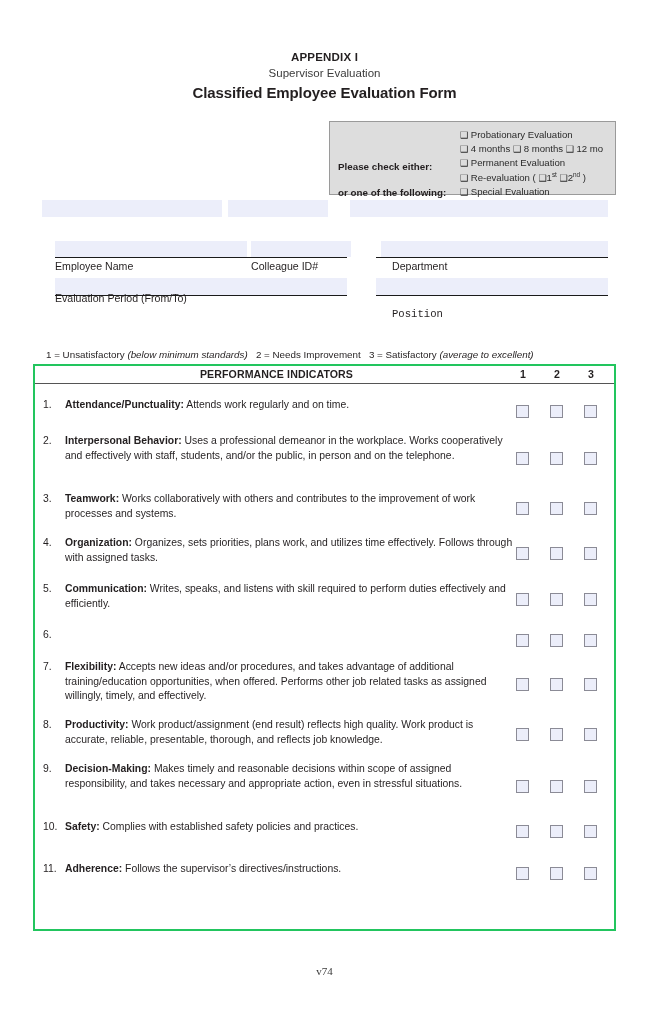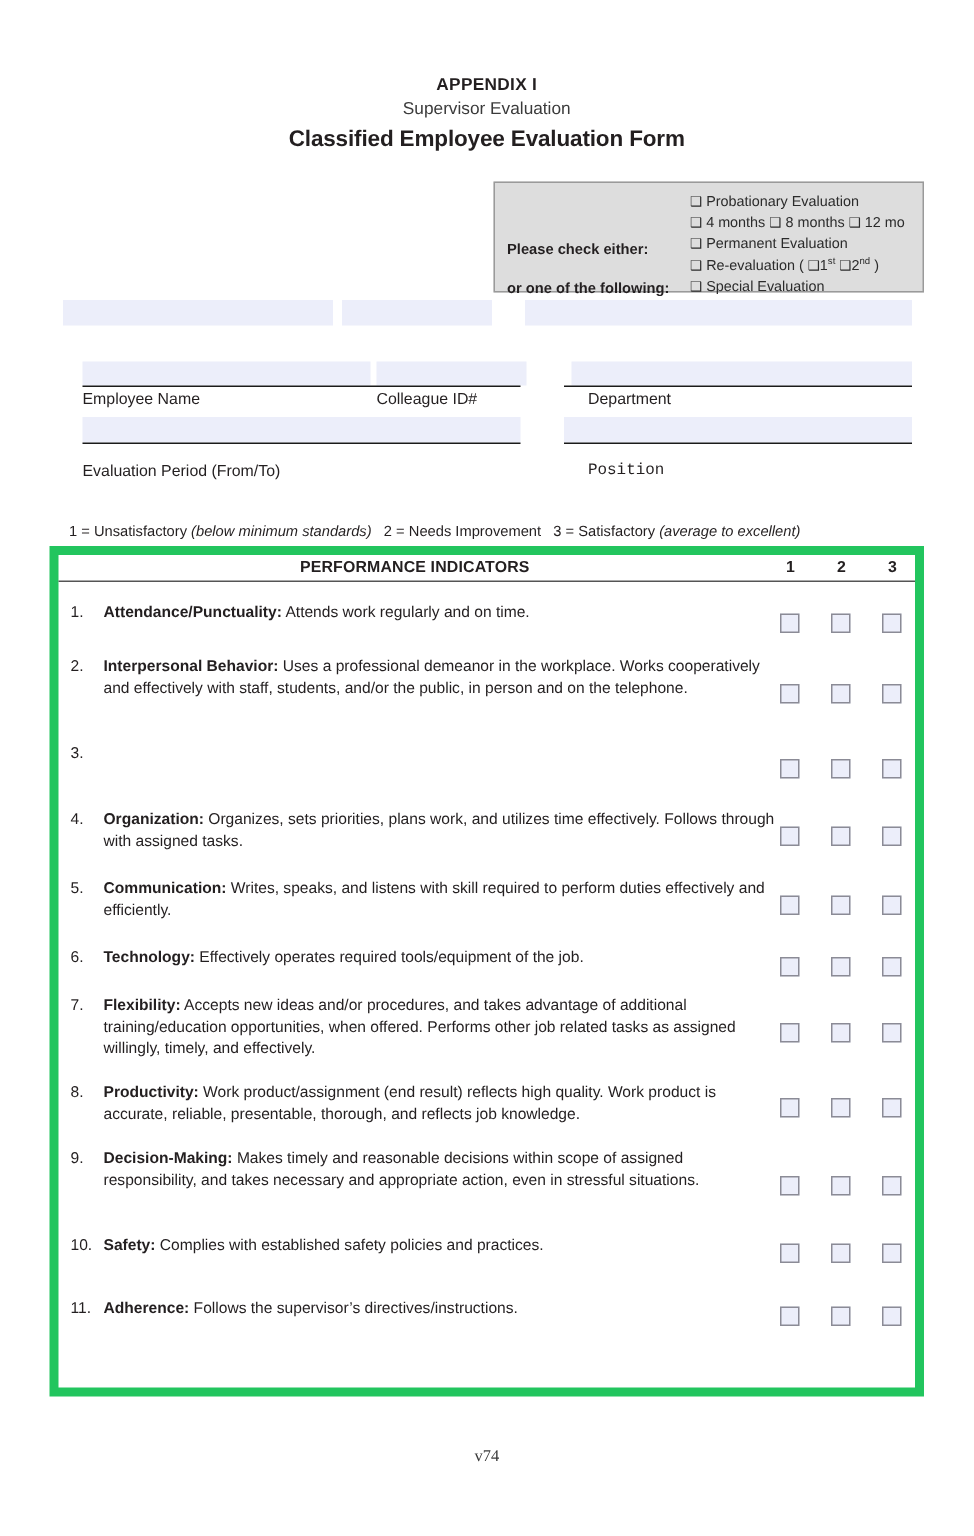--- a/index.html
+++ b/index.html
@@ -147,21 +147,21 @@
   }
   .scale-legend i { font-style: italic; }
 
   
   .table-wrap {
     position: absolute;
     left: 33px;
     top: 364px;
     width: 583px;
     height: 567px;
-    border: 6px solid #22c55e;
+    border: 2px solid #22c55e;
     box-sizing: border-box;
     background: #ffffff;
   }
   .table-head {
     position: relative;
     height: 18px;
     border-bottom: 1px solid #555555;
     box-sizing: border-box;
   }
   .table-head .th-title {
@@ -300,21 +300,21 @@
   <div class="field-label" style="left:55px;  top:260px;">Employee Name</div>
   <div class="field-label" style="left:251px; top:260px;">Colleague ID#</div>
   <div class="field-label" style="left:392px; top:260px;">Department</div>
 
   <div class="formfield" style="left:55px;  top:278px; width:292px; height:17px;"></div>
   <div class="formfield" style="left:376px; top:278px; width:232px; height:17px;"></div>
 
   <div class="ruled" style="left:55px;  top:278px; width:292px; height:18px;"></div>
   <div class="ruled" style="left:376px; top:278px; width:232px; height:18px;"></div>
 
-  <div class="field-label" style="left:55px;  top:308px;text-align:right;">Evaluation Period (From/To)</div>
+  <div class="field-label" style="left:55px;  top:292px;text-align:right;">Evaluation Period (From/To)</div>
   <div class="field-label" style="left:392px; top:308px;font-family:Liberation Mono, monospace;">Position</div>
 
   <div class="scale-legend"><span>1 = Unsatisfactory </span><i>(below minimum standards)</i>&nbsp;&nbsp; <span>2 = Needs Improvement</span>&nbsp;&nbsp; <span>3 = Satisfactory </span><i>(average to excellent)</i></div>
 
   <div class="table-wrap">
     <div class="table-head">
       <div class="th-title">PERFORMANCE INDICATORS</div>
       <div class="th-num th-1">1</div>
       <div class="th-num th-2">2</div>
       <div class="th-num th-3">3</div>
@@ -329,41 +329,41 @@
         <div class="ckbox cb-3" style="position: absolute; top: 21px;"></div>
         <div class="row" style="position: absolute; left: 0px; top: 50px; width: 581px; height: 58px;">
           <div class="row-num">2.</div>
           <div class="row-body"><b>Interpersonal Behavior</b><b>:</b><span>  Uses a professional demeanor in the workplace.  Works cooperatively and effectively with staff, students, and/or the public, in person and on the telephone.</span></div>
         </div>
         <div class="ckbox cb-1" style="position: absolute; top: 68px;"></div>
         <div class="ckbox cb-2" style="position: absolute; top: 68px;"></div>
         <div class="ckbox cb-3" style="position: absolute; top: 68px;"></div>
         <div class="row" style="position: absolute; left: 0px; top: 108px; width: 581px; height: 44px;">
           <div class="row-num">3.</div>
+          <div class="row-body"><b>Teamwork</b><b>:</b><span>  Works collaboratively with others and contributes to the improvement of work processes and systems.</span></div>
         </div>
         <div class="ckbox cb-1" style="position: absolute; top: 118px;"></div>
         <div class="ckbox cb-2" style="position: absolute; top: 118px;"></div>
         <div class="ckbox cb-3" style="position: absolute; top: 118px;"></div>
         <div class="row" style="position: absolute; left: 0px; top: 152px; width: 581px; height: 46px;">
           <div class="row-num">4.</div>
           <div class="row-body"><b>Organization</b><b>:</b><span>  Organizes, sets priorities, plans work, and utilizes time effectively. Follows through with assigned tasks.</span></div>
         </div>
         <div class="ckbox cb-1" style="position: absolute; top: 163px;"></div>
         <div class="ckbox cb-2" style="position: absolute; top: 163px;"></div>
         <div class="ckbox cb-3" style="position: absolute; top: 163px;"></div>
         <div class="row" style="position: absolute; left: 0px; top: 198px; width: 581px; height: 46px;">
           <div class="row-num">5.</div>
           <div class="row-body"><b>Communication</b><b>:</b><span>  Writes, speaks, and listens with skill required to perform duties effectively and efficiently.</span></div>
         </div>
         <div class="ckbox cb-1" style="position: absolute; top: 209px;"></div>
         <div class="ckbox cb-2" style="position: absolute; top: 209px;"></div>
         <div class="ckbox cb-3" style="position: absolute; top: 209px;"></div>
         <div class="row" style="position: absolute; left: 0px; top: 244px; width: 581px; height: 32px;">
           <div class="row-num">6.</div>
-          <div class="row-body"><b>Technology</b><b>:</b><span>  Effectively operates required tools/equipment of the job.</span></div>
         </div>
         <div class="ckbox cb-1" style="position: absolute; top: 250px;"></div>
         <div class="ckbox cb-2" style="position: absolute; top: 250px;"></div>
         <div class="ckbox cb-3" style="position: absolute; top: 250px;"></div>
         <div class="row" style="position: absolute; left: 0px; top: 276px; width: 581px; height: 58px;">
           <div class="row-num">7.</div>
           <div class="row-body"><b>Flexibility</b><b>:</b><span>  Accepts new ideas and/or procedures, and takes advantage of additional training/education opportunities, when offered.  Performs other job related tasks as assigned willingly, timely, and effectively.</span></div>
         </div>
         <div class="ckbox cb-1" style="position: absolute; top: 294px;"></div>
         <div class="ckbox cb-2" style="position: absolute; top: 294px;"></div>

